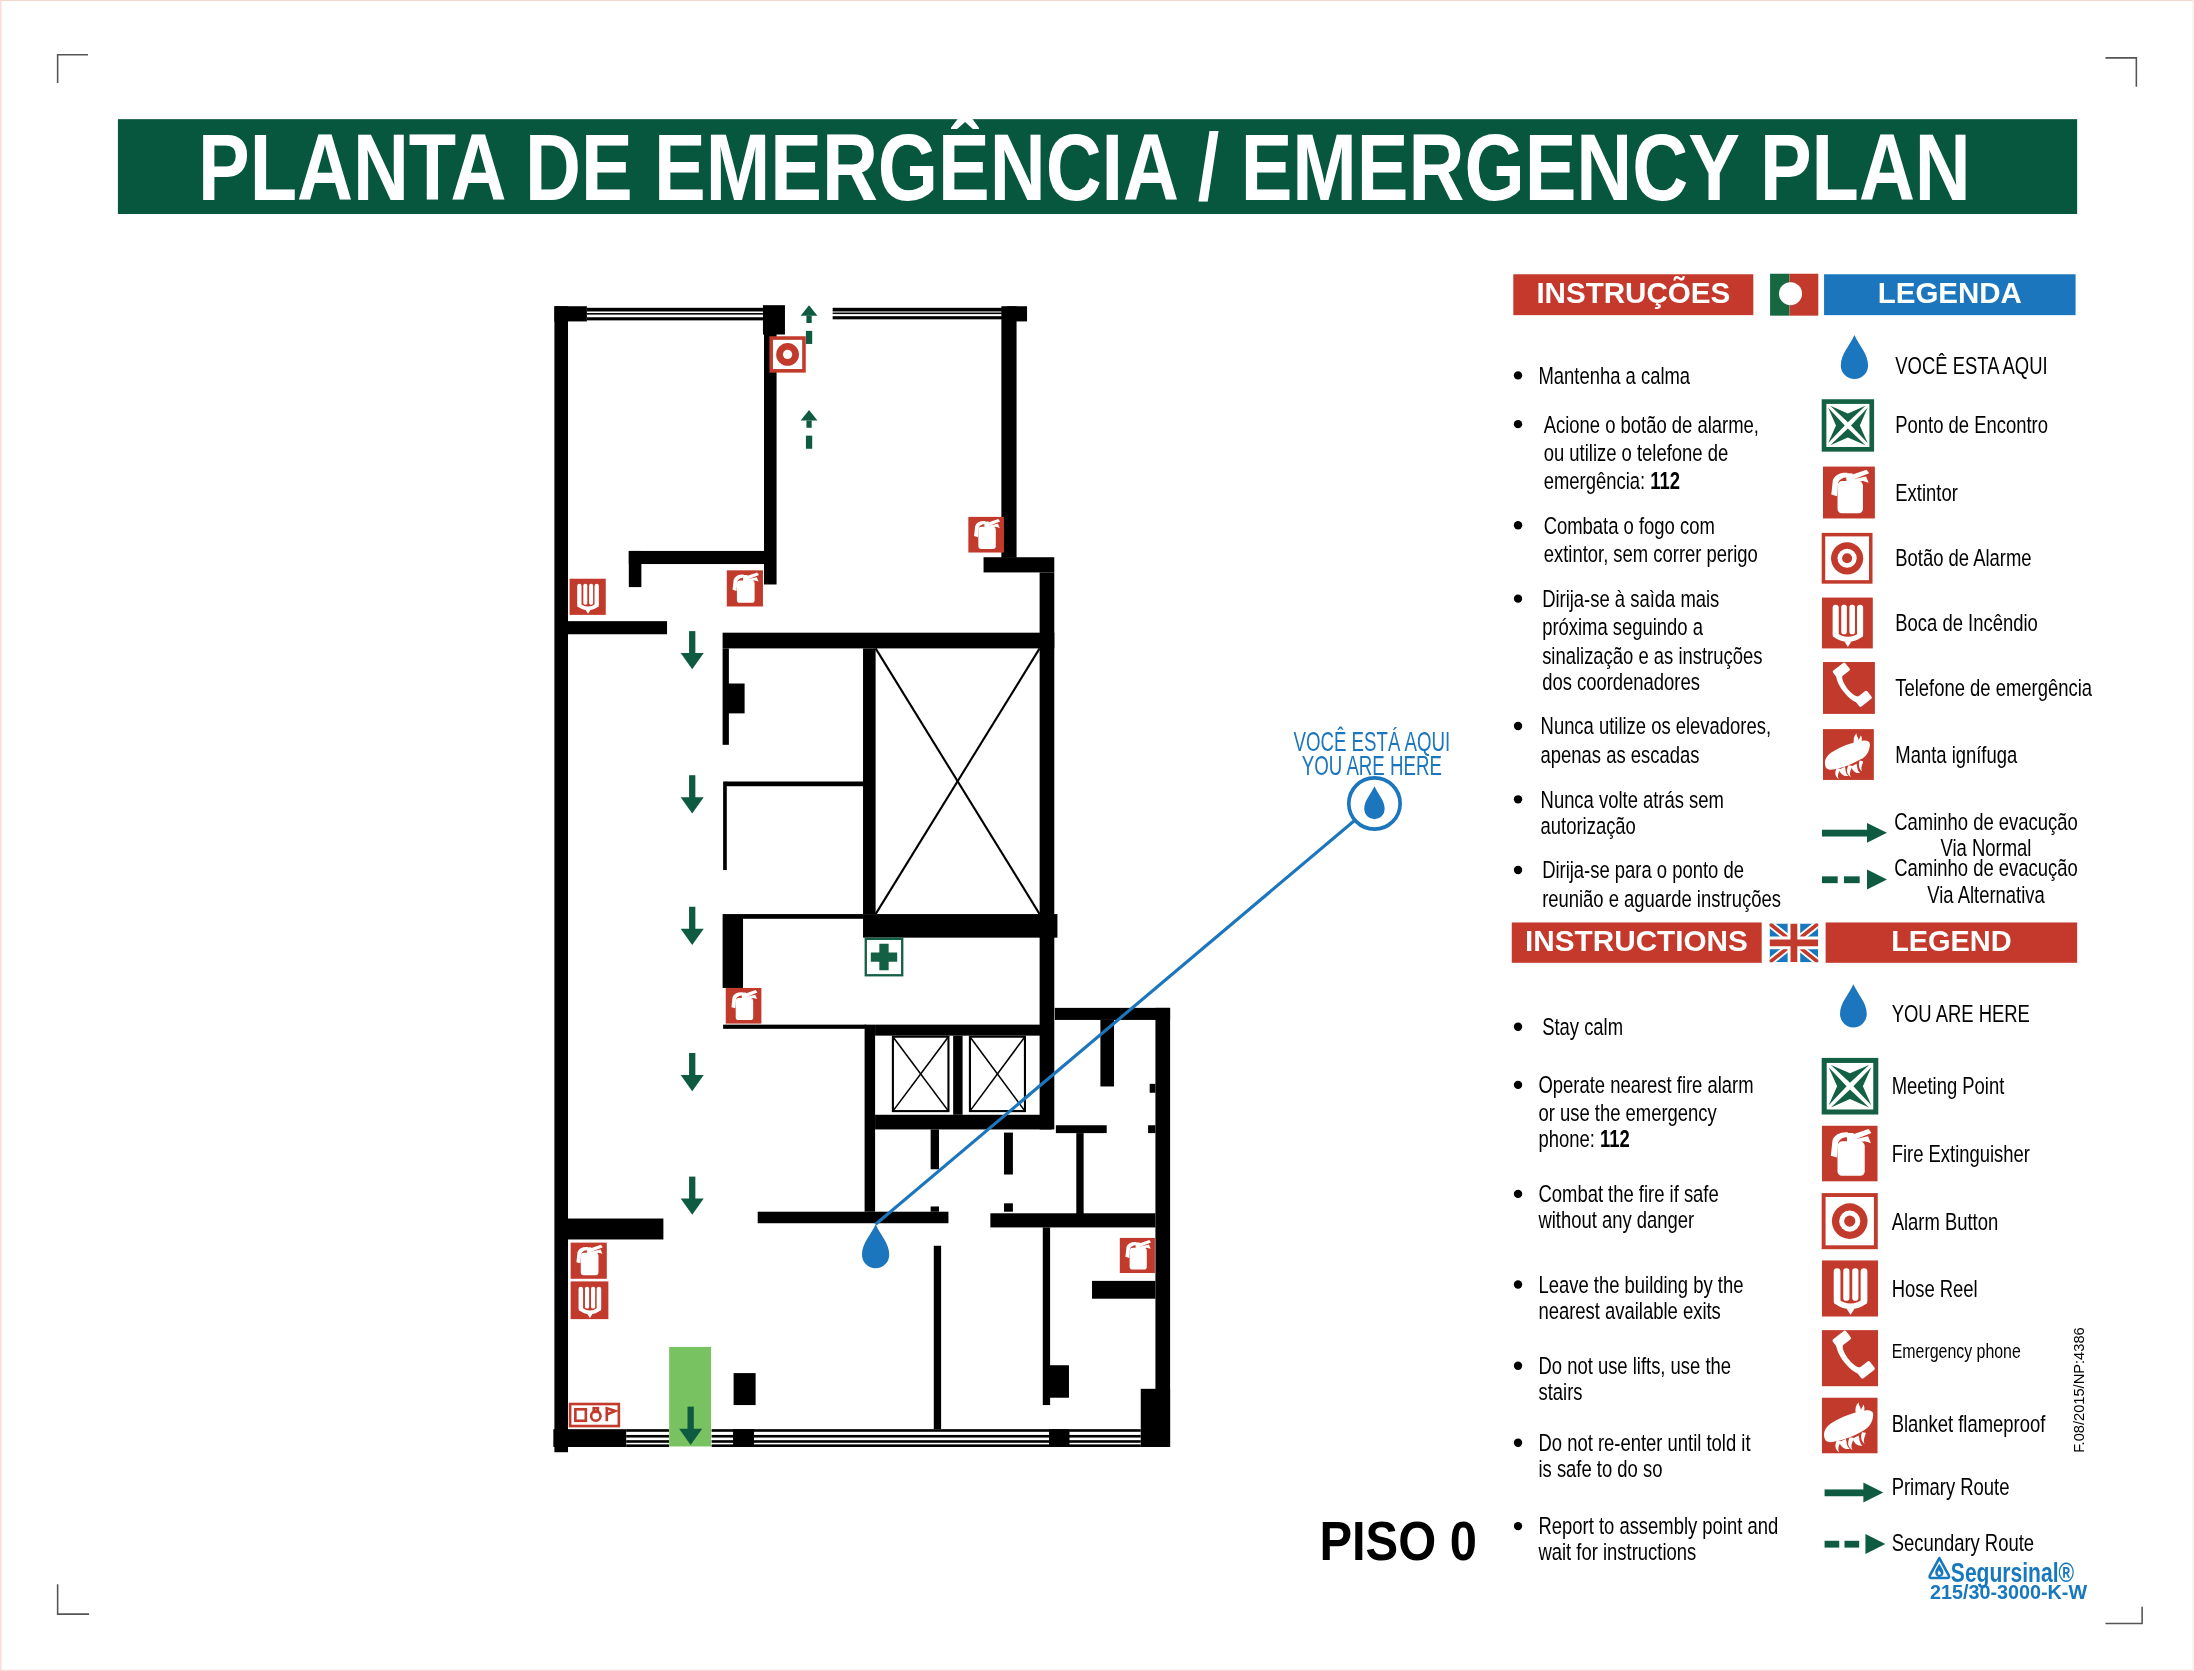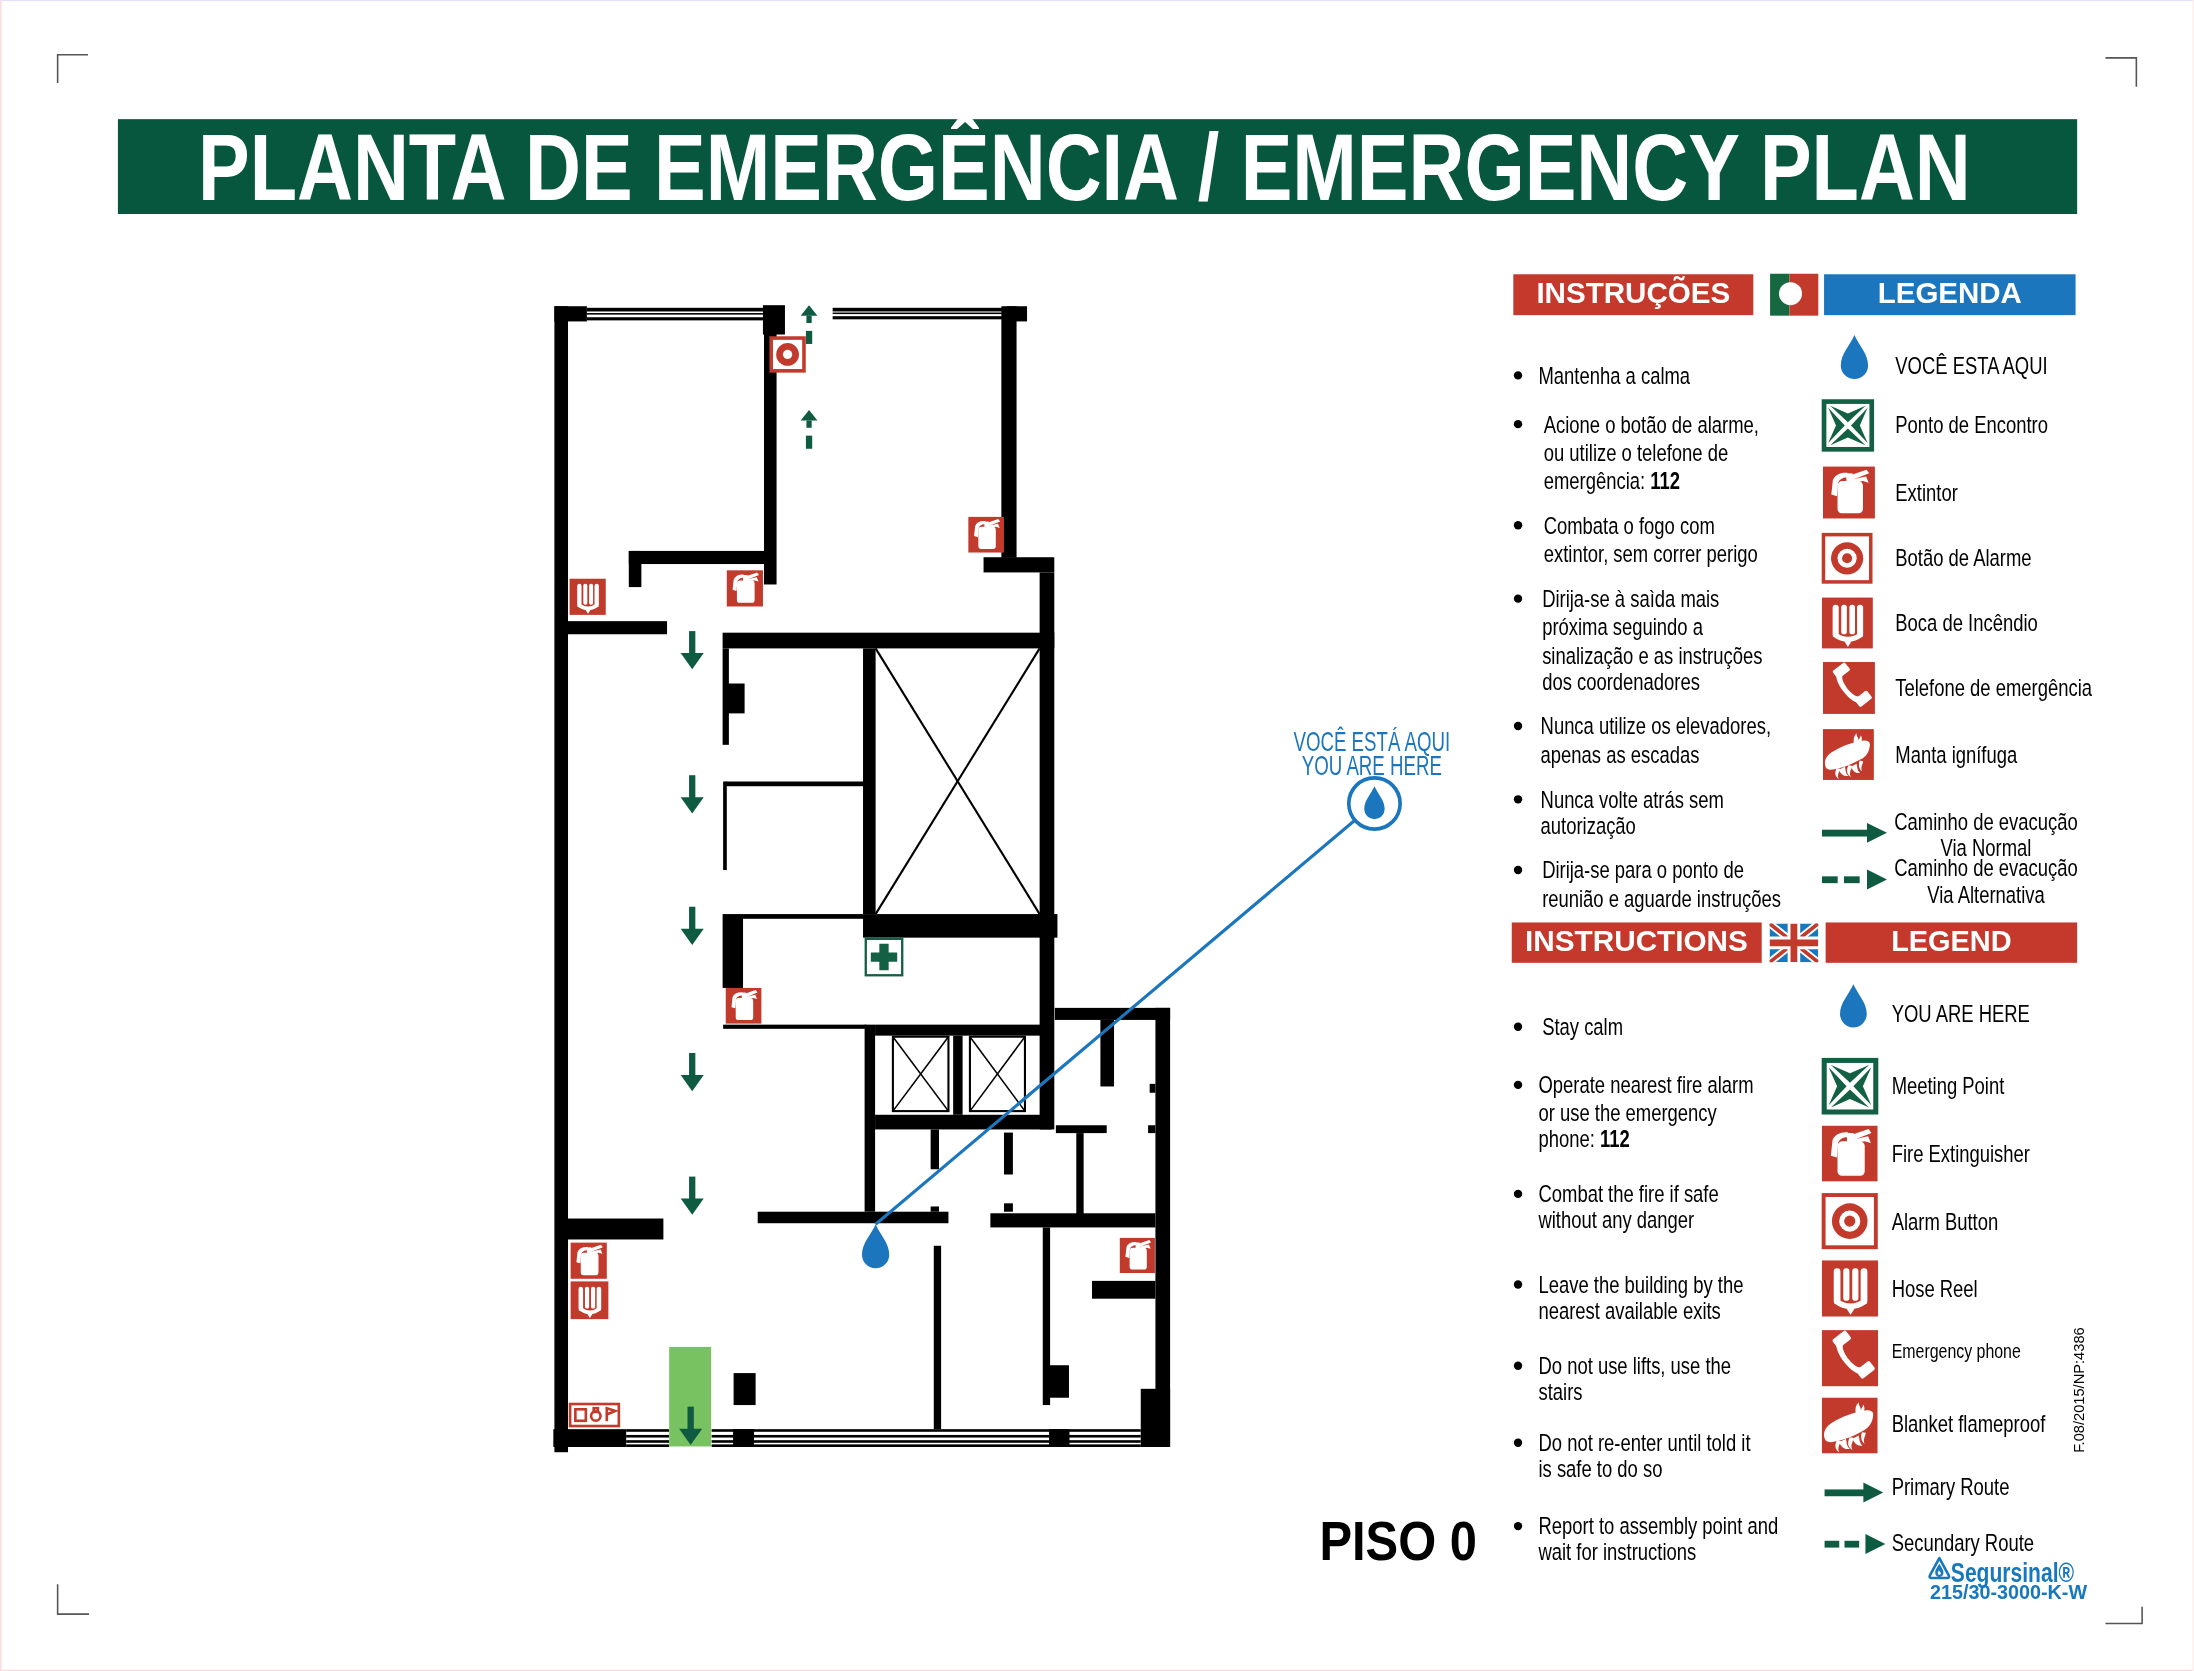--- a/index.html
+++ b/index.html
@@ -1,17 +1,17 @@
 <!DOCTYPE html>
 <html style="font-size:8.4px"><head>
 <meta charset="utf-8">
 <style>
 html,body{margin:0;padding:0;}
 body{font-family:"Liberation Sans",sans-serif;}
-.page{position:relative;width:2194px;height:1672px;background:#8b5cf6;overflow:hidden;}
+.page{position:relative;width:2194px;height:1672px;background:#c2410c;overflow:hidden;}
 svg{position:absolute;left:0;top:0;}
 </style>
 </head>
 <body>
 <div class="page">
 <svg width="2194" height="1672" viewBox="0 0 4187 3190" xmlns="http://www.w3.org/2000/svg">
 <defs>
 
 <g id="ext">
   <rect x="0" y="0" width="100" height="100" fill="#c23a2b"></rect>

